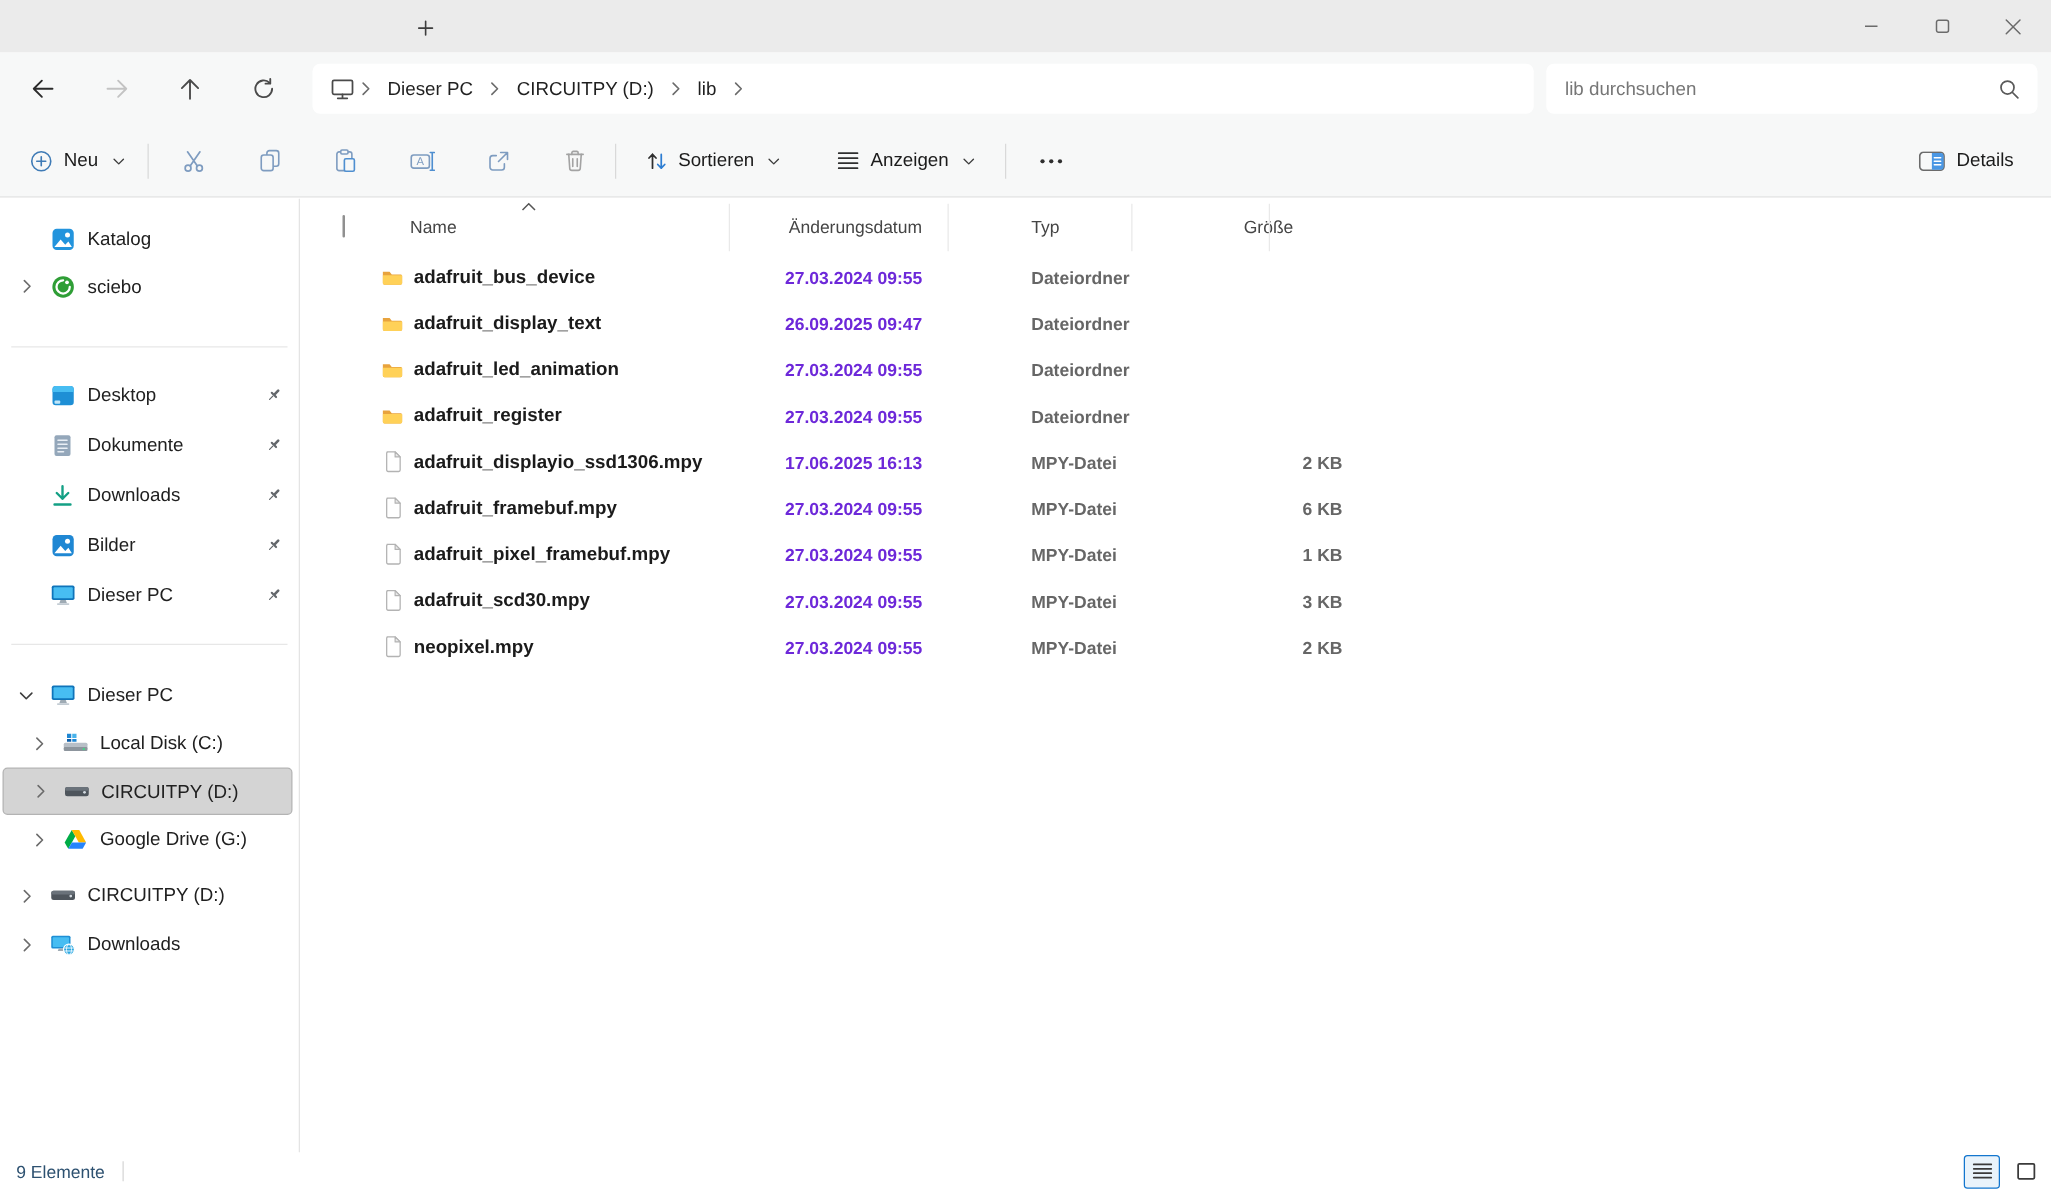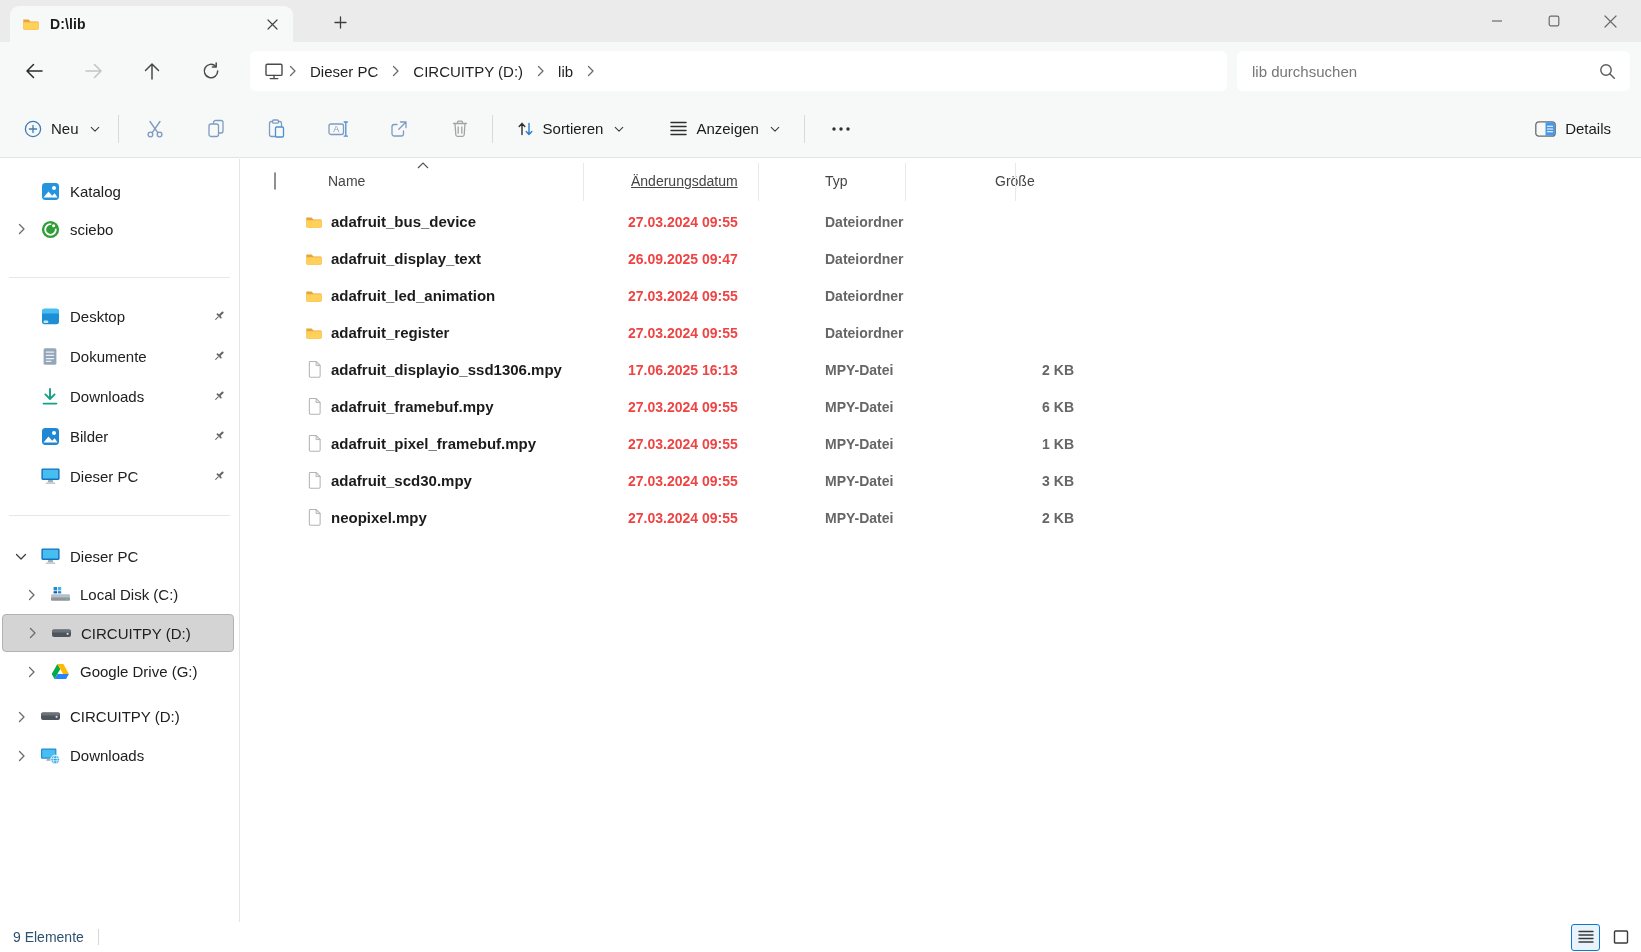--- a/index.html
+++ b/index.html
@@ -68,29 +68,29 @@
   .sb-item.selected { background:#d4d4d4; border:1px solid #b3b3b3; border-radius:4px; margin:0 5px 0 2px; }
   .sb-item.selected .sb-chev { margin-left:23px; }
 
   
   .content { position:absolute; left:241px; top:0; right:0; bottom:0; }
   .list-header { position:relative; height:44px; }
   .hdr-grid, .row { display:grid; grid-template-columns:30px 279px 175px 147px 110px; margin-left:33px; align-items:center;gap:18px; }
   .hdr-grid { height:44px; font-size:14px; color:#454545; }
   .hdr-checkbox { width:16px; height:16px; border:1px solid #909090; border-radius:3px; background:#fdfdfd; }
   .hdr-cell { padding:2px 6px; }
-  .hdr-cell.c-date { padding-left:12px;text-decoration:underline; }
+  .hdr-cell.c-date { padding-left:12px; }
   .hdr-cell.c-type { padding-left:13px; }
   .hdr-cell.c-size { padding-left:18px; }
   .col-sep { position:absolute; top:4px; height:38px; width:1px; background:#e9e9e9; }
   .sort-caret { position:absolute; left:176px; top:3px; }
   .row { height:37px; font-size:15px;font-weight:bold; }
   .cell-name { display:flex; align-items:center; color:#1b1b1b; white-space:nowrap; }
   .row-icon { width:18px; margin-left:-17px; margin-right:8px; flex:none; display:flex; justify-content:center; }
-  .cell-date { color:#ef4444; padding-left:9px; font-size:14px; white-space:nowrap; }
+  .cell-date { color:#6d28d9; padding-left:9px; font-size:14px; white-space:nowrap; }
   .cell-type { color:#666; padding-left:13px; font-size:14px; white-space:nowrap; }
   .cell-size { color:#666; padding-right:13px; font-size:14px; text-align:right; white-space:nowrap; }
 
   
   .statusbar { position:absolute; left:0; right:0; bottom:0; height:30px; background:#fff; display:flex; align-items:center; padding:0 6px 0 13px; }
   .status-count { font-size:14px; color:#2d5170; }
   .status-sep { width:1px; height:16px; background:#d6d6d6; margin-left:14px; }
   .view-btns { margin-left:auto; display:flex; gap:6px; align-items:center; }
   .view-btn { width:29px; height:27px; display:flex; align-items:center; justify-content:center; border-radius:3px; border:1.5px solid transparent; }
   .view-btn.active { border-color:#1376ce; background:#e9f3fb; }
@@ -113,33 +113,20 @@
     </g>
     <g id="i-chev-d" fill="none" stroke="#3d3d3d" stroke-width="1.3" stroke-linecap="round" stroke-linejoin="round">
       <polyline points="1.5,3.5 6,8 10.5,3.5"></polyline>
     </g>
   </defs>
 </svg>
 
 <div id="window">
 
   <div class="tabbar">
-    <div class="tab">
-      <span>
-        <svg width="18" height="16" viewBox="0 0 21 17">
-            <use href="#i-folder"></use>
-          </svg>
-      </span>
-      <span class="tab-title">D:\lib</span>
-      <span class="tab-close">
-        <svg width="11" height="11" viewBox="0 0 11 11" stroke="#454545" stroke-width="1.2" stroke-linecap="round">
-            <path d="M1 1l9 9M10 1l-9 9"></path>
-          </svg>
-      </span>
-    </div>
     <div class="newtab-btn">
       <svg width="13" height="13" viewBox="0 0 13 13" stroke="#3d3d3d" stroke-width="1.3" stroke-linecap="round">
           <path d="M6.5 1v11M1 6.5h11"></path>
         </svg>
     </div>
     <div class="win-controls">
       <div class="win-btn">
         <svg width="12" height="12" viewBox="0 0 12 12" stroke="#6b6b6b" stroke-width="1.2">
             <path d="M1 6h10"></path>
           </svg>

